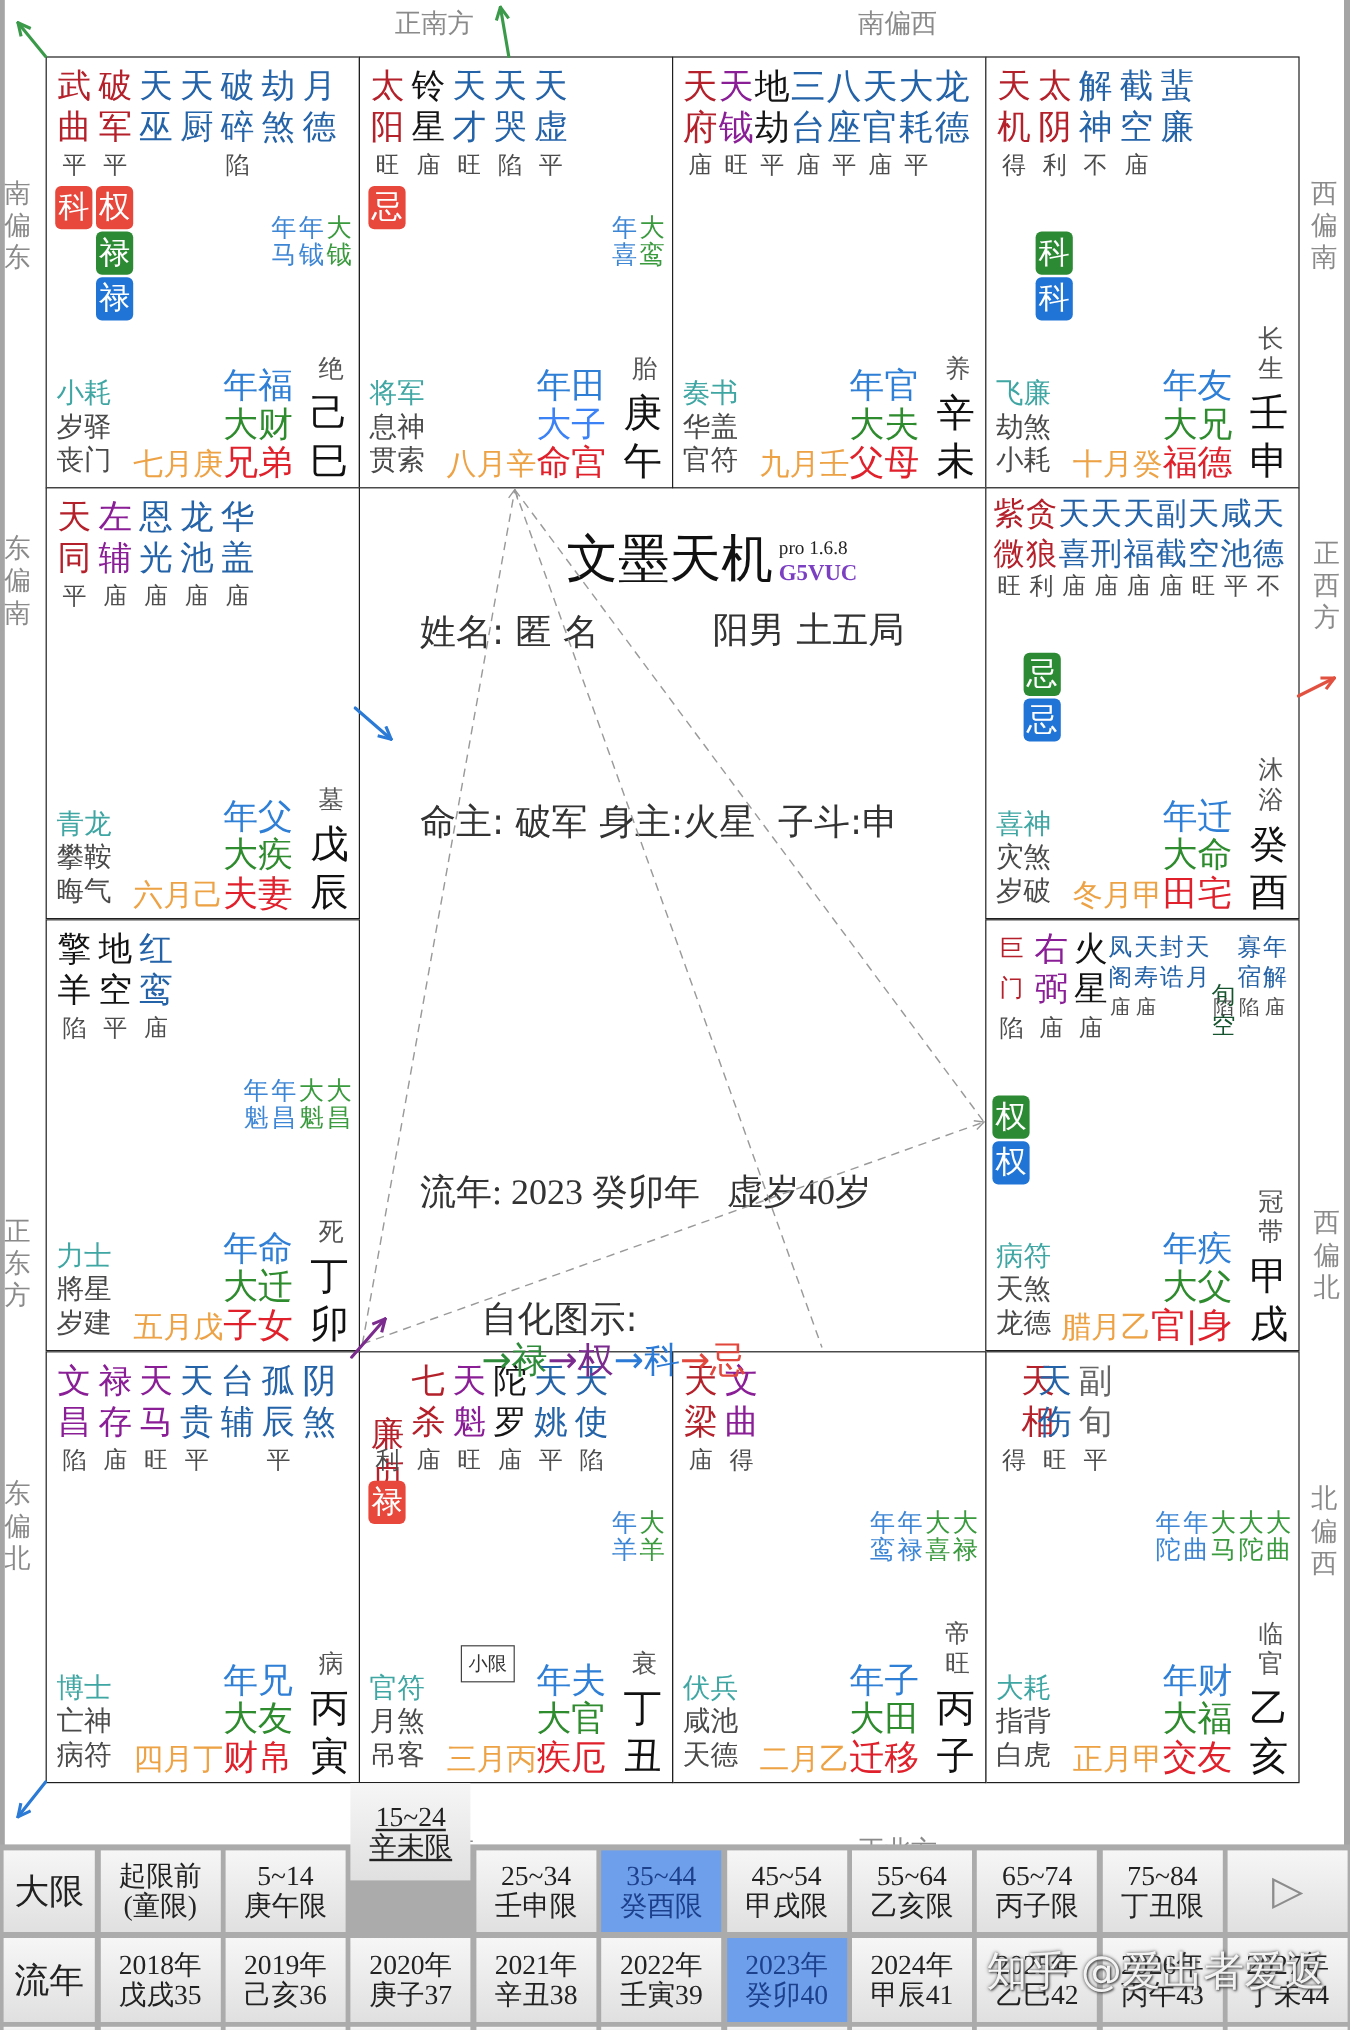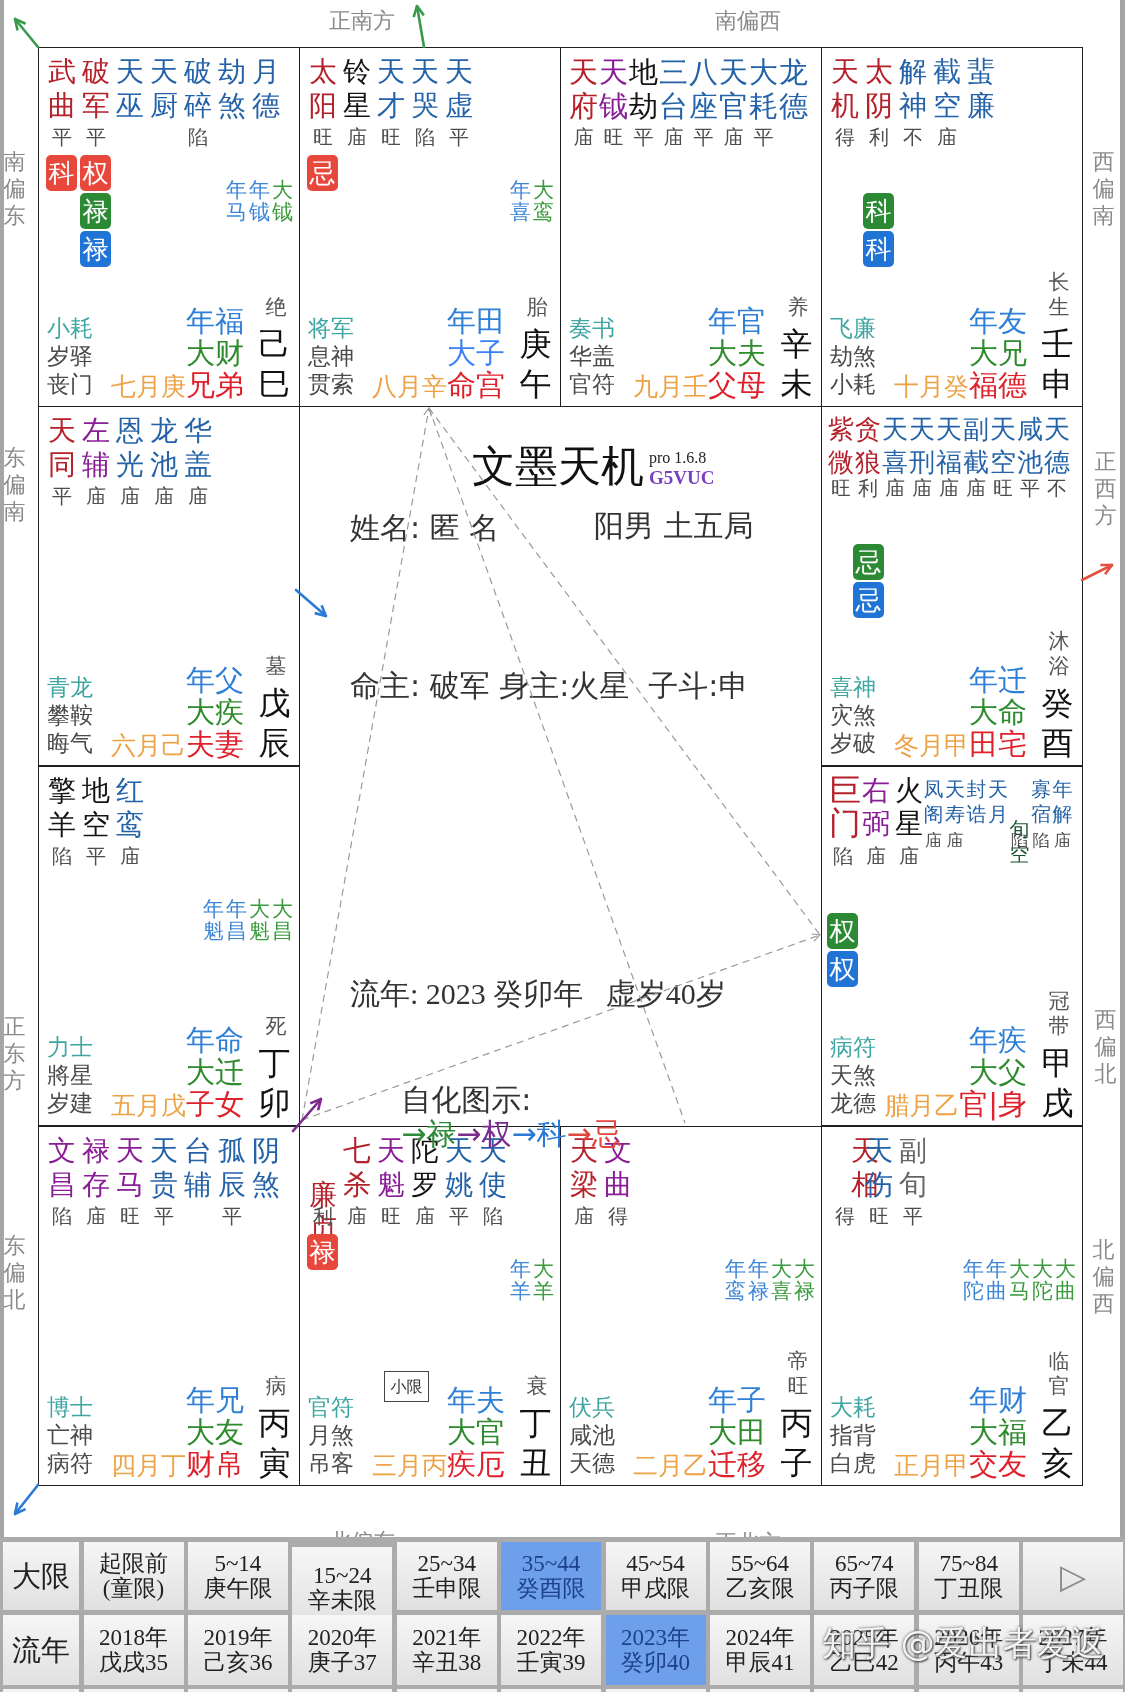--- a/index.html
+++ b/index.html
@@ -182,21 +182,21 @@
       <div class="a god" style="top: 267px; color: rgb(63, 166, 163);">喜神</div>
       <div class="a god" style="top: 295px; color: rgb(74, 74, 74);">灾煞</div>
       <div class="a god" style="top: 323px; color: rgb(74, 74, 74);">岁破</div>
       <div class="a rt yp" style="color: rgb(47, 127, 214);">年迁</div>
       <div class="a rt dp" style="color: rgb(46, 139, 46);">大命</div>
       <div class="a rt mp"><span class="month" style="color: rgb(237, 162, 69);">冬月甲</span><span class="pal" style="color: rgb(224, 33, 44);">田宅</span></div>
       <div class="a vcol cs" style="color: rgb(85, 85, 85);">沐浴</div>
       <div class="a vcol gz" style="color: rgb(17, 17, 17);">癸酉</div>
     </div>
     <div class="palace" style="left: 821px; top: 766px;">
-      <div class="a vcol" style="left: 7px; top: 7px; width: 28px; font-size: 32px; line-height: 33px; color: rgb(181, 33, 43);">巨门</div>
+      <div class="a vcol" style="left: 7px; top: 7px; width: 28px; font-size: 20px; line-height: 33px; color: rgb(181, 33, 43);">巨门</div>
       <div class="a bright" style="left: 7px; top: 78px; width: 28px; font-size: 20px; line-height: 22px; color: rgb(77, 77, 77);">陷</div>
       <div class="a hua" style="left: 5px; top: 146px; background: rgb(45, 138, 52);">权</div>
       <div class="a hua" style="left: 5px; top: 184px; background: rgb(31, 116, 214);">权</div>
       <div class="a vcol" style="left: 40px; top: 7px; width: 28px; font-size: 28px; line-height: 33px; color: rgb(138, 30, 151);">右弼</div>
       <div class="a bright" style="left: 40px; top: 78px; width: 28px; font-size: 20px; line-height: 22px; color: rgb(77, 77, 77);">庙</div>
       <div class="a vcol" style="left: 73px; top: 7px; width: 28px; font-size: 28px; line-height: 33px; color: rgb(20, 20, 20);">火星</div>
       <div class="a bright" style="left: 73px; top: 78px; width: 28px; font-size: 20px; line-height: 22px; color: rgb(77, 77, 77);">庙</div>
       <div class="a vcol" style="left: 101px; top: 10px; width: 21px; font-size: 20px; line-height: 25px; color: rgb(37, 99, 168);">凤阁</div>
       <div class="a bright" style="left: 101px; top: 63px; width: 21px; font-size: 17px; line-height: 20px; color: rgb(77, 77, 77);">庙</div>
       <div class="a vcol" style="left: 122.5px; top: 10px; width: 21px; font-size: 20px; line-height: 25px; color: rgb(37, 99, 168);">天寿</div>
@@ -407,21 +407,21 @@
 <div id="table">
     <div class="tcell tlabel" style="left: 3px; top: 1542px; width: 76px; height: 68px;">大限</div>
     <div class="tcell" style="left: 83.5px; top: 1542px; width: 100px; height: 68px;">
       <span>起限前</span>
       <span>(童限)</span>
     </div>
     <div class="tcell" style="left: 187.9px; top: 1542px; width: 100px; height: 68px;">
       <span>5~14</span>
       <span>庚午限</span>
     </div>
-    <div class="tcell" style="left: 292.3px; top: 1547px; width: 100px; height: 81px;">
+    <div class="tcell" style="left: 292.3px; top: 1486px; width: 100px; height: 81px; text-decoration: underline;">
       <span>15~24</span>
       <span>辛未限</span>
     </div>
     <div class="tcell" style="left: 396.7px; top: 1542px; width: 100px; height: 68px;">
       <span>25~34</span>
       <span>壬申限</span>
     </div>
     <div class="tcell sel" style="left: 501.1px; top: 1542px; width: 100px; height: 68px;">
       <span>35~44</span>
       <span>癸酉限</span>

